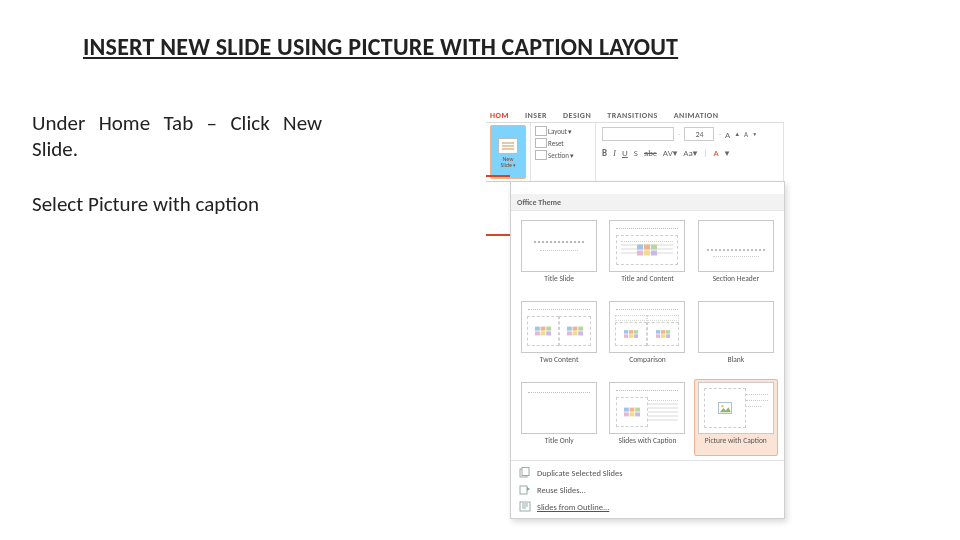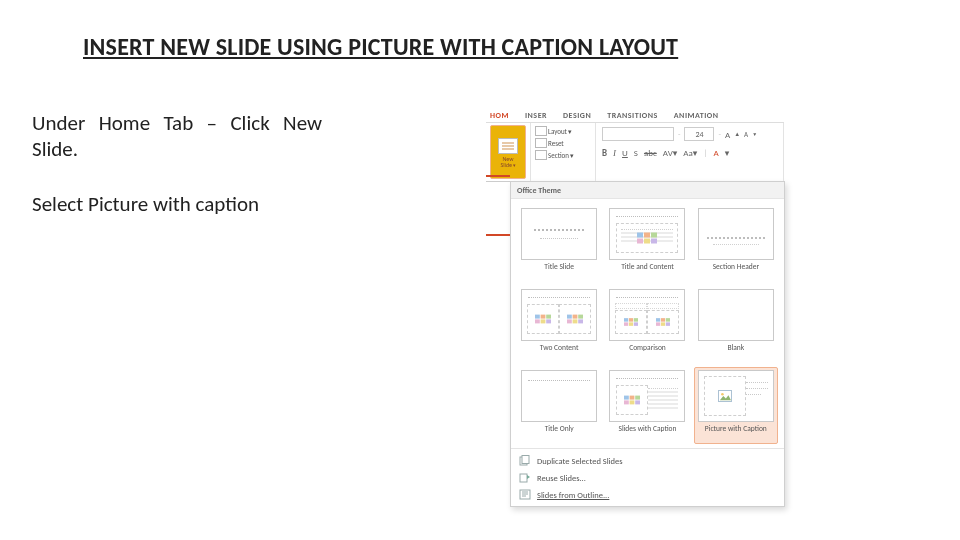--- a/index.html
+++ b/index.html
@@ -61,21 +61,21 @@
     color: #555;
   }
   .grp {
     display: flex;
     flex-direction: column;
     justify-content: flex-start;
     padding: 2px 4px;
     border-right: 1px solid #e3e3e3;
   }
   .newslide-outer {
-    background: #eab308;
+    background: #7dd3fc;
     border: 1px solid #f1b28e;
     border-radius: 2px;
     width: 34px;
     height: 50px;
     display: flex;
     flex-direction: column;
     align-items: center;
     justify-content: center;
     font-size: 6px;
     color: #8a4a2a;
@@ -110,20 +110,21 @@
     margin-left: 24px;
     margin-top: -1px;
   }
   .gallery-head {
     background: #f2f2f2;
     font-size: 8px;
     font-weight: 700;
     color: #666;
     padding: 3px 6px;
     border-bottom: 1px solid #e5e5e5;
+    margin-top: 12px;
   }
   .grid {
     display: grid;
     grid-template-columns: repeat(3, 1fr);
     gap: 4px 4px;
     padding: 6px 6px 4px 6px;
   }
   .cell { text-align:center; padding:2px; border:1px solid transparent; border-radius:2px;}
   .cell.selected { background:#fbe3d6; border-color:#f1b28e; }
   .thumb {

